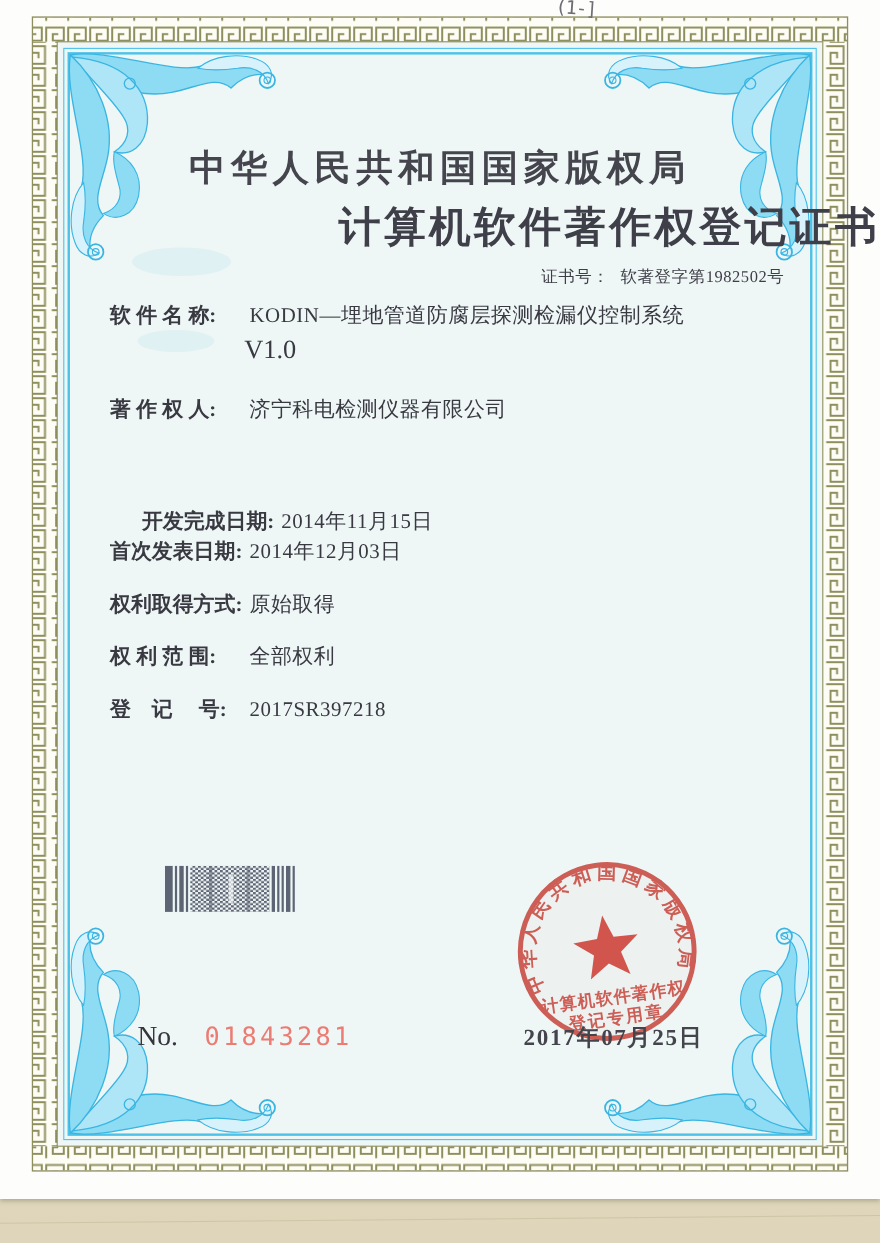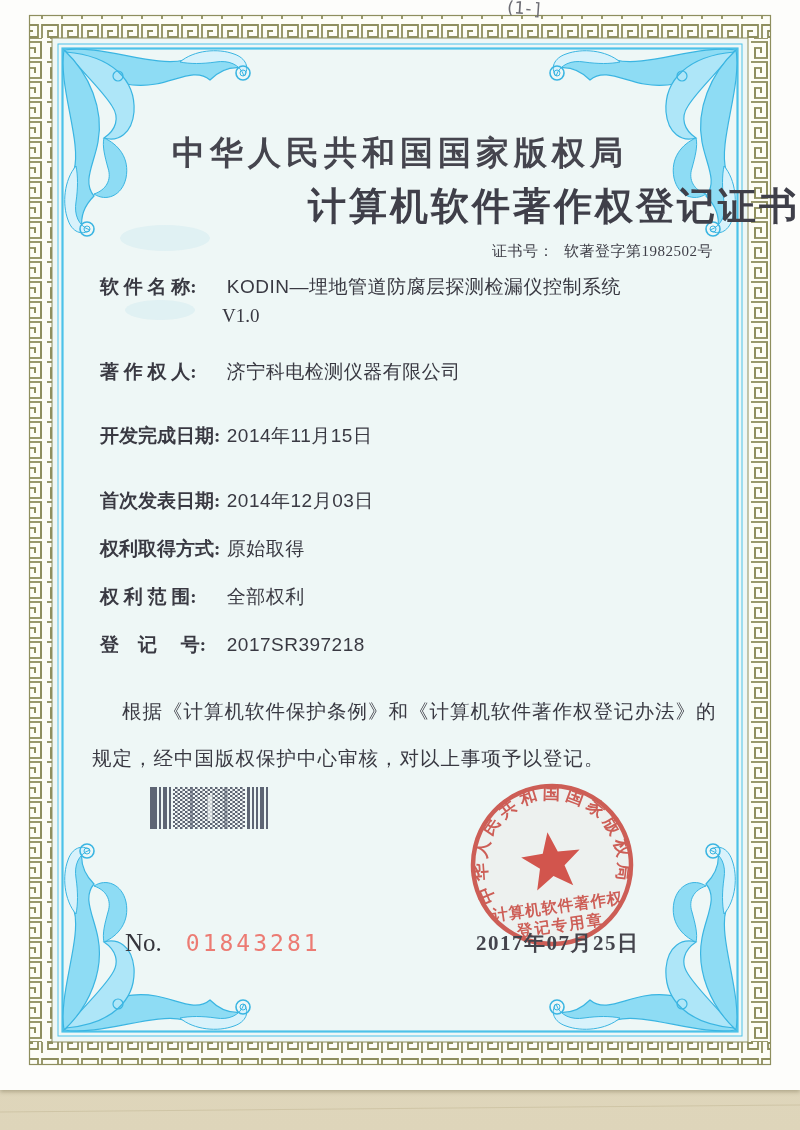--- a/index.html
+++ b/index.html
@@ -41,22 +41,22 @@
     text-align:right; font-size:38px; font-weight:700;
     letter-spacing:3px; color:#3f3f49;
   }
   .cert-no {
     position:absolute; left:492px; top:242px;
     font-size:15px; color:#3e3e47; letter-spacing:.5px;
   }
   .cert-no .lbl { margin-right:10px; }
   .field-row { position:absolute; left:100px; font-size:19px; color:#393942; white-space:nowrap; }
   .field-row .f-label { display:inline-block; width:122px; font-weight:600; }
-  .field-row .f-value { font-family:Liberation Sans, sans-serif; letter-spacing:.5px; }
-  .value2 { position:absolute; left:222px; top:305px; font-size:19px; color:#393942; }
+  .field-row .f-value { font-family:Liberation Serif, serif; letter-spacing:.5px; }
+  .value2 { position:absolute; left:222px; top:305px; font-size:24px; color:#393942; }
   .statement {
     position:absolute; left:92px; top:688px; width:626px;
     font-size:19.5px; color:#393942; line-height:47px;
     letter-spacing:1px;
   }
   .statement .l1 { text-indent:30px; display:block; }
   .barcode { position:absolute; left:150px; top:787px; }
   .seal { position:absolute; left:450px; top:763px; opacity:.92; mix-blend-mode:multiply; }
   .seal-date {
     position:absolute; left:476px; top:929px;
@@ -136,21 +136,21 @@
     <span class="f-label">软 件 名 称:</span>
     <span class="f-value">KODIN—埋地管道防腐层探测检漏仪控制系统</span>
   </div>
   <div class="value2">V1.0</div>
 
   <div class="field-row" style="top:359px;">
     <span class="f-label">著 作 权 人:</span>
     <span class="f-value">济宁科电检测仪器有限公司</span>
   </div>
 
-  <div class="field-row" style="top:423px;">
+  <div class="field-row" style="top:461px;margin-left:29px;">
     <span class="f-label">开发完成日期:</span>
     <span class="f-value">2014年11月15日</span>
   </div>
 
   <div class="field-row" style="top:488px;">
     <span class="f-label">首次发表日期:</span>
     <span class="f-value">2014年12月03日</span>
   </div>
 
   <div class="field-row" style="top:584px;">
@@ -161,24 +161,20 @@
   <div class="field-row" style="top:536px;">
     <span class="f-label">权利取得方式:</span>
     <span class="f-value">原始取得</span>
   </div>
 
   <div class="field-row" style="top:632px;">
     <span class="f-label">登　记　 号:</span>
     <span class="f-value">2017SR397218</span>
   </div>
 
-  <div class="statement">
-    <span class="l1">根据《计算机软件保护条例》和《计算机软件著作权登记办法》的</span>
-    <span class="l2">规定，经中国版权保护中心审核，对以上事项予以登记。</span>
-  </div>
 
   <svg class="barcode" width="120" height="42">
     <defs>
       <pattern id="bcN" width="5" height="4" patternUnits="userSpaceOnUse">
         <rect width="5" height="4" fill="#f2f7f6"></rect>
         <rect width="2.5" height="2" fill="#5d6574"></rect>
         <rect x="2.5" y="2" width="2.5" height="2" fill="#5d6574"></rect>
       </pattern>
     </defs>
     <rect x="0" y="0" width="7" height="42" fill="#5d6574"></rect>

